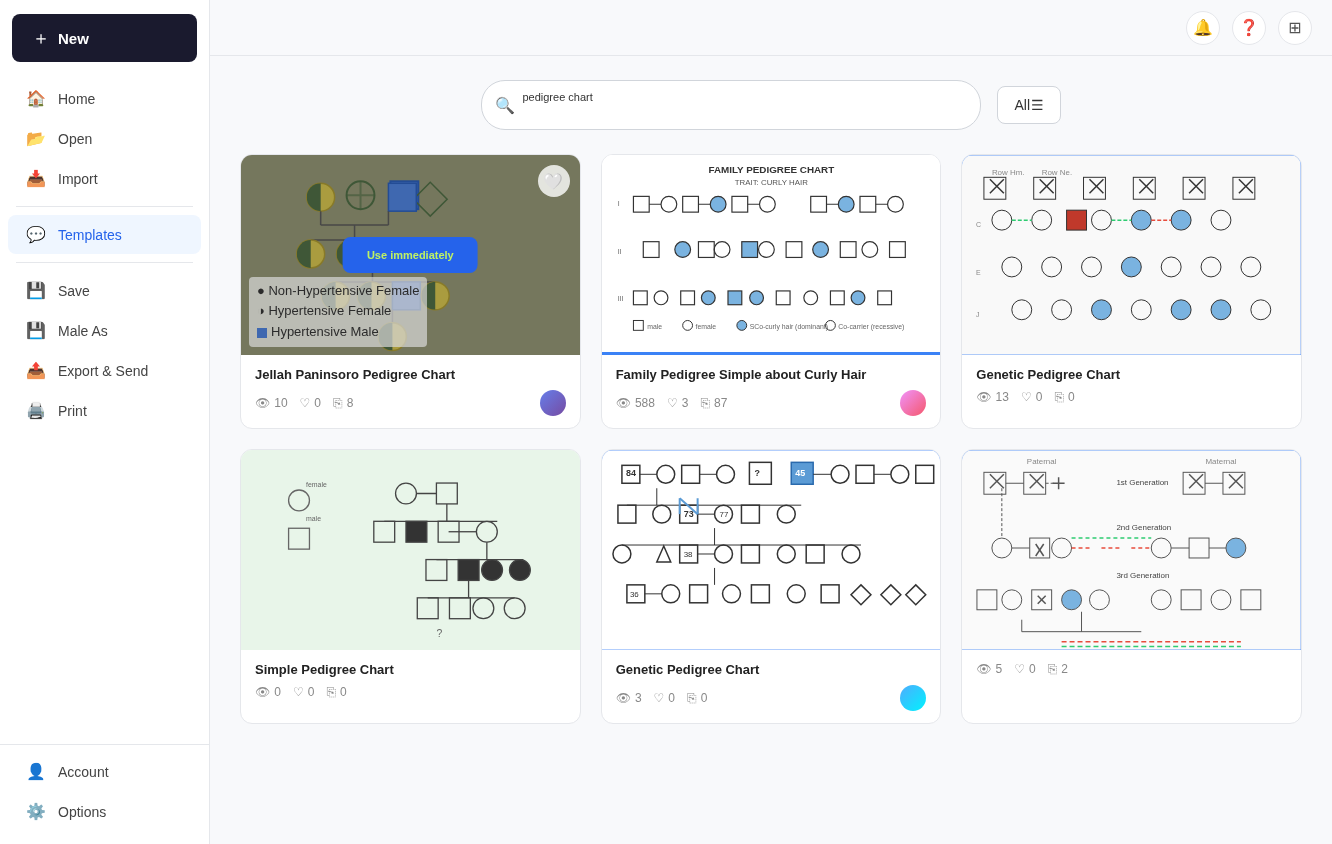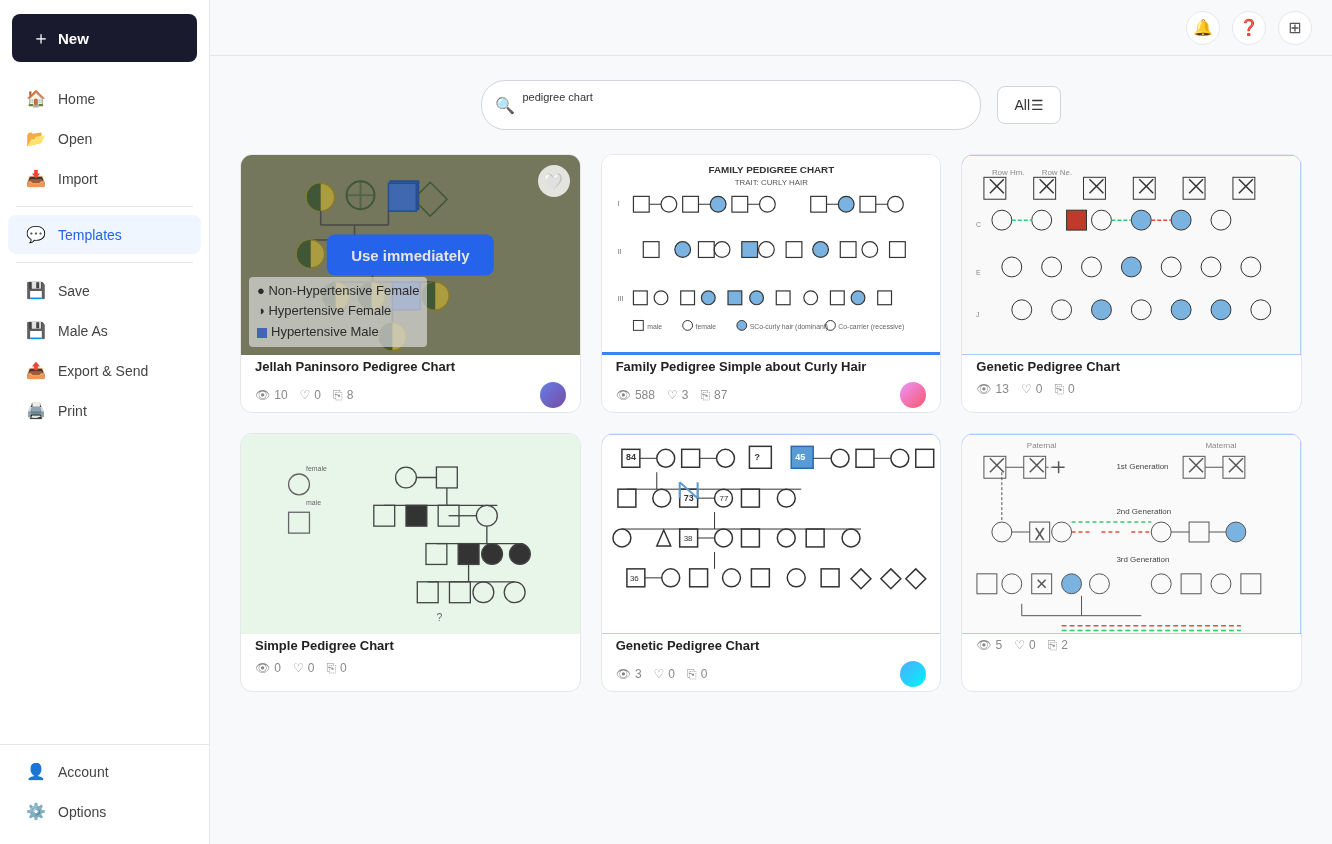--- a/index.html
+++ b/index.html
@@ -200,25 +200,25 @@
     .card-img-4 {
       background: #e8f5e9;
     }
 
     .use-immediately-btn {
       position: absolute;
       top: 50%;
       left: 50%;
       transform: translate(-50%, -50%);
       background: #2563eb;
-      color: #e5e5e5;
+      color: #bef264;
       border: none;
       border-radius: 8px;
       padding: 12px 24px;
-      font-size: 15px;
+      font-size: 11px;
       font-weight: 600;
       cursor: pointer;
       white-space: nowrap;
     }
 
     .heart-btn {
       position: absolute;
       top: 10px;
       right: 10px;
       background: rgba(255,255,255,0.8);
@@ -228,21 +228,21 @@
       height: 32px;
       display: flex;
       align-items: center;
       justify-content: center;
       cursor: pointer;
       font-size: 16px;
       color: #aaa;
     }
 
     .card-info {
-      padding: 4px 14px;
+      padding: 12px 14px;
     }
     .card-title {
       font-size: 13px;
       font-weight: 600;
       color: #222;
       margin-bottom: 8px;
     }
     .card-stats {
       display: flex;
       align-items: center;

